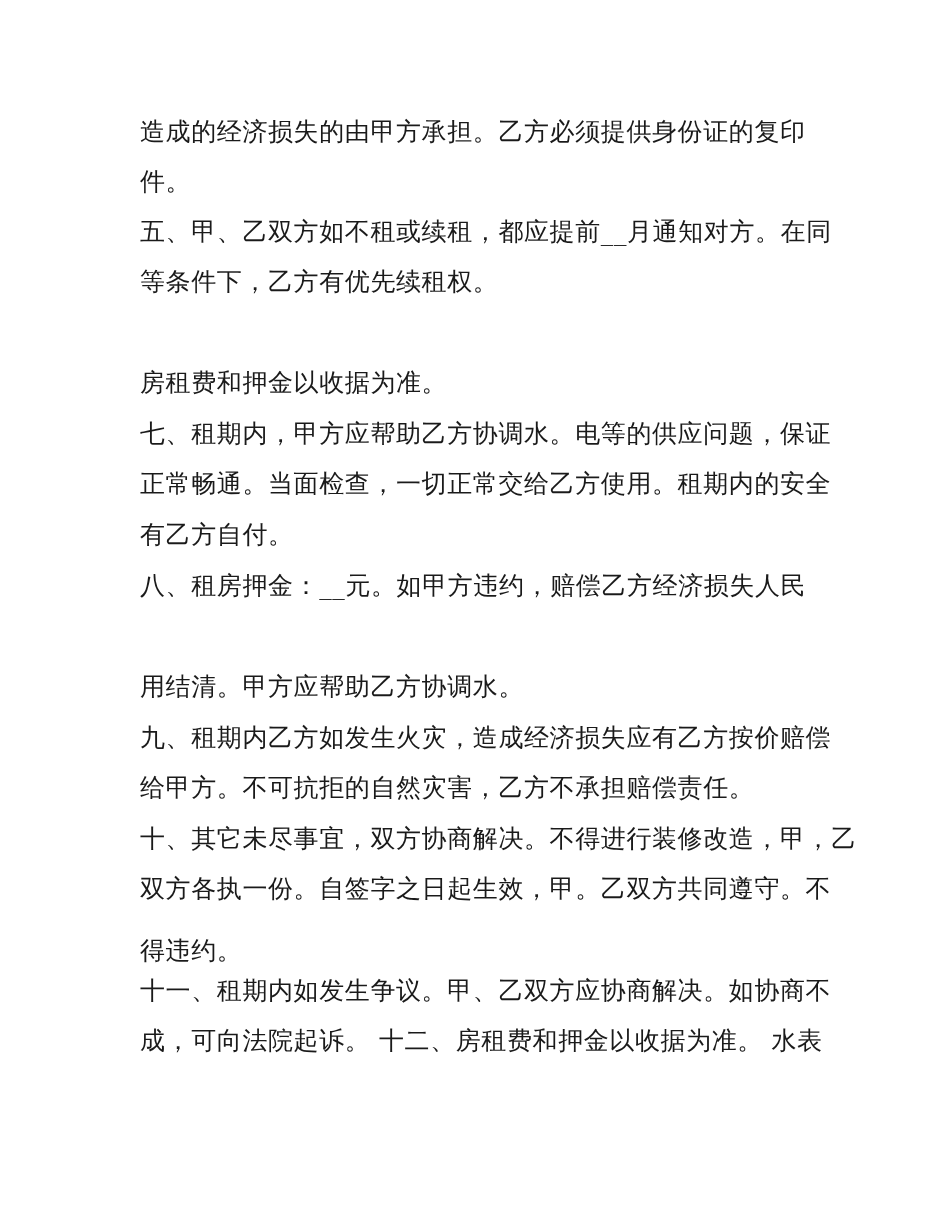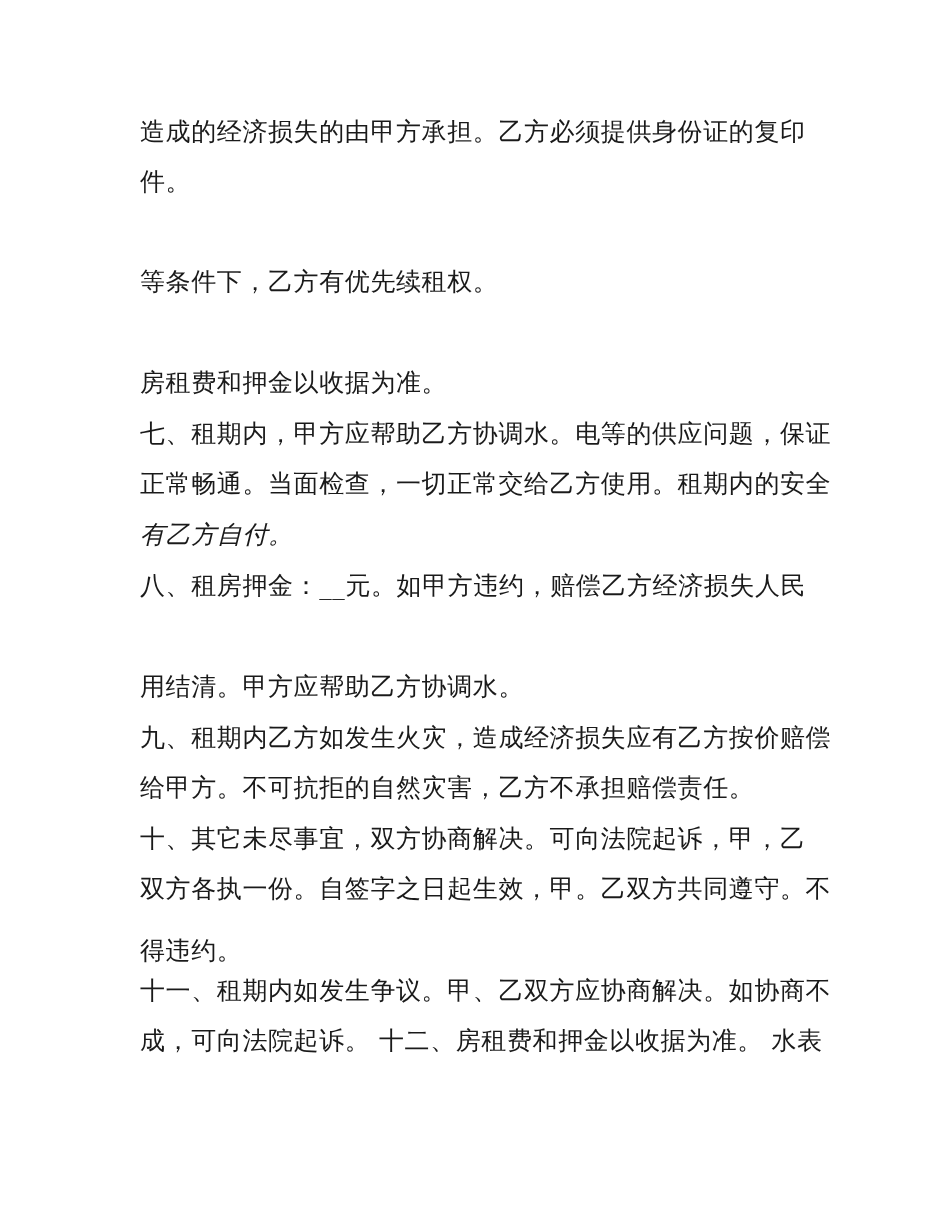--- a/index.html
+++ b/index.html
@@ -31,27 +31,28 @@
       white-space: nowrap;
       letter-spacing: 0.6px;
     }
   </style>
 </head>
 <body>
 
 <div class="page">
   <div class="line" style="top:117px;">造成的经济损失的由甲方承担。乙方必须提供身份证的复印</div>
   <div class="line" style="top:167px;">件。</div>
+  <div class="line" style="top:217px;">五、甲、乙双方如不租或续租，都应提前__月通知对方。在同</div>
   <div class="line" style="top:267px;">等条件下，乙方有优先续租权。</div>
   <div class="line" style="top:368px;">房租费和押金以收据为准。</div>
   <div class="line" style="top:419px;">七、租期内，甲方应帮助乙方协调水。电等的供应问题，保证</div>
   <div class="line" style="top:469px;">正常畅通。当面检查，一切正常交给乙方使用。租期内的安全</div>
-  <div class="line" style="top:520px;font-style:italic;">有乙方自付。</div>
+  <div class="line" style="top:520px;">有乙方自付。</div>
   <div class="line" style="top:571px;">八、租房押金：__元。如甲方违约，赔偿乙方经济损失人民</div>
   <div class="line" style="top:672px;">用结清。甲方应帮助乙方协调水。</div>
   <div class="line" style="top:723px;">九、租期内乙方如发生火灾，造成经济损失应有乙方按价赔偿</div>
   <div class="line" style="top:773px;">给甲方。不可抗拒的自然灾害，乙方不承担赔偿责任。</div>
-  <div class="line" style="top:824px;">十、其它未尽事宜，双方协商解决。可向法院起诉，甲，乙</div>
+  <div class="line" style="top:824px;">十、其它未尽事宜，双方协商解决。不得进行装修改造，甲，乙</div>
   <div class="line" style="top:874px;">双方各执一份。自签字之日起生效，甲。乙双方共同遵守。不</div>
   <div class="line" style="top:936px;">得违约。</div>
   <div class="line" style="top:976px;">十一、租期内如发生争议。甲、乙双方应协商解决。如协商不</div>
   <div class="line" style="top:1026px;">成，可向法院起诉。 十二、房租费和押金以收据为准。 水表</div>
 </div>
 
 </body></html>

